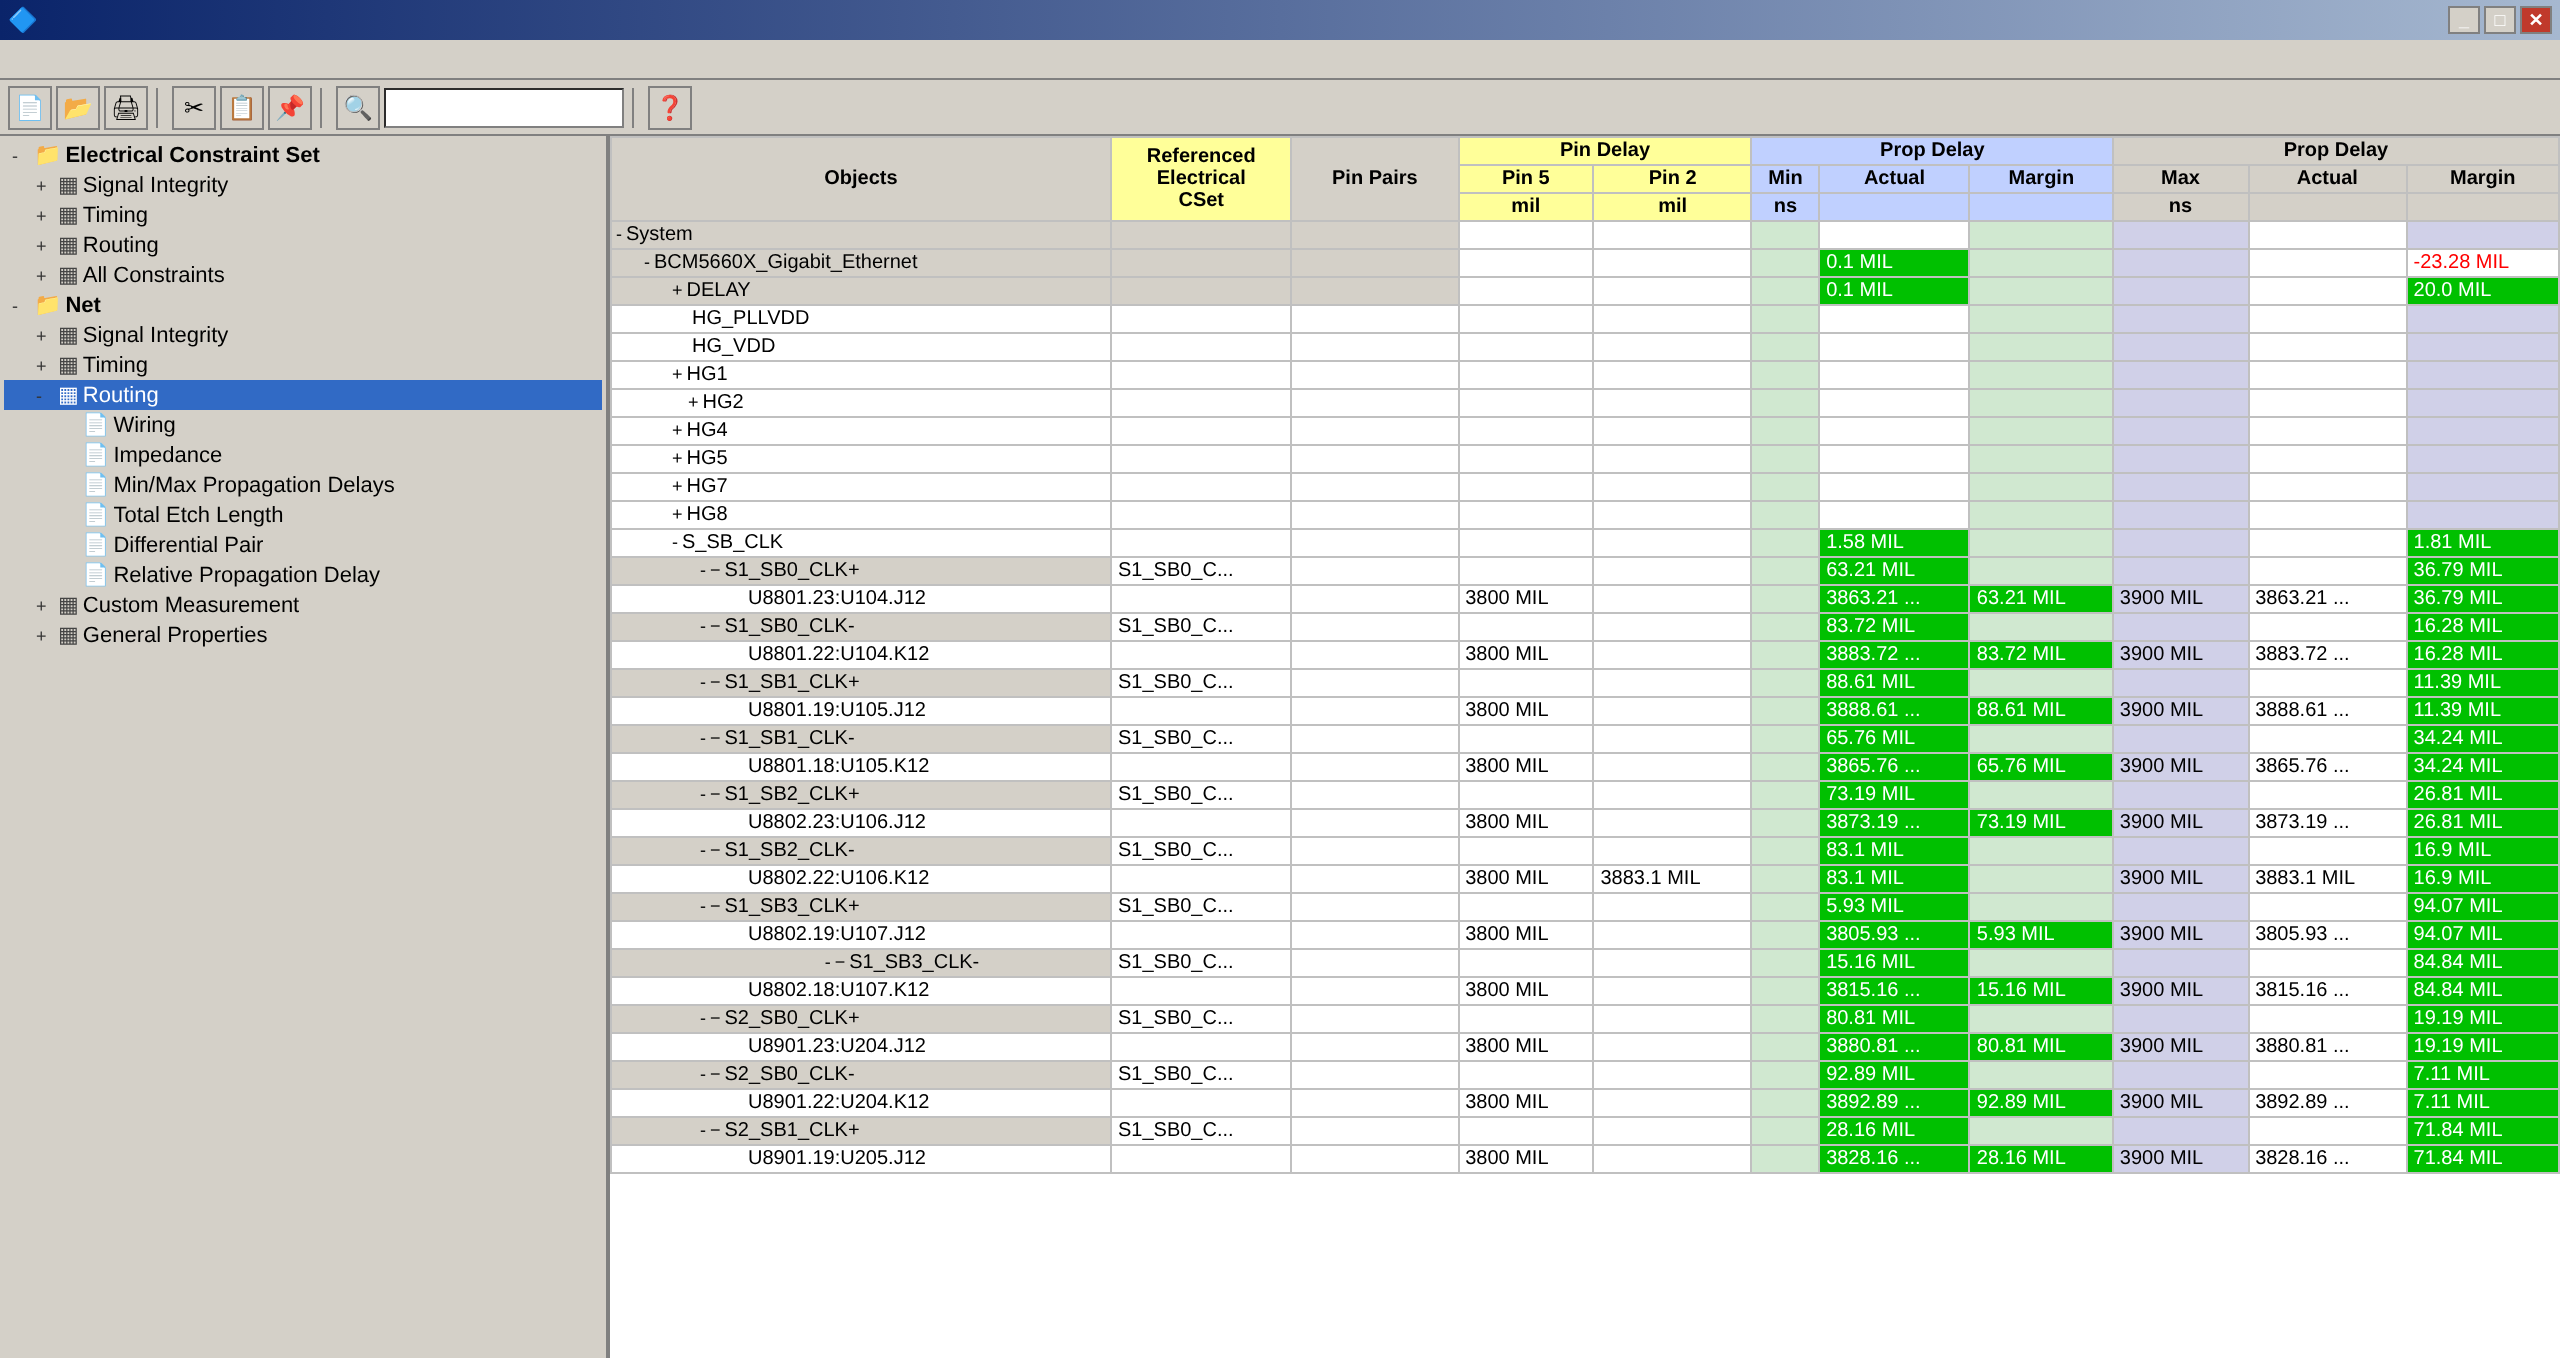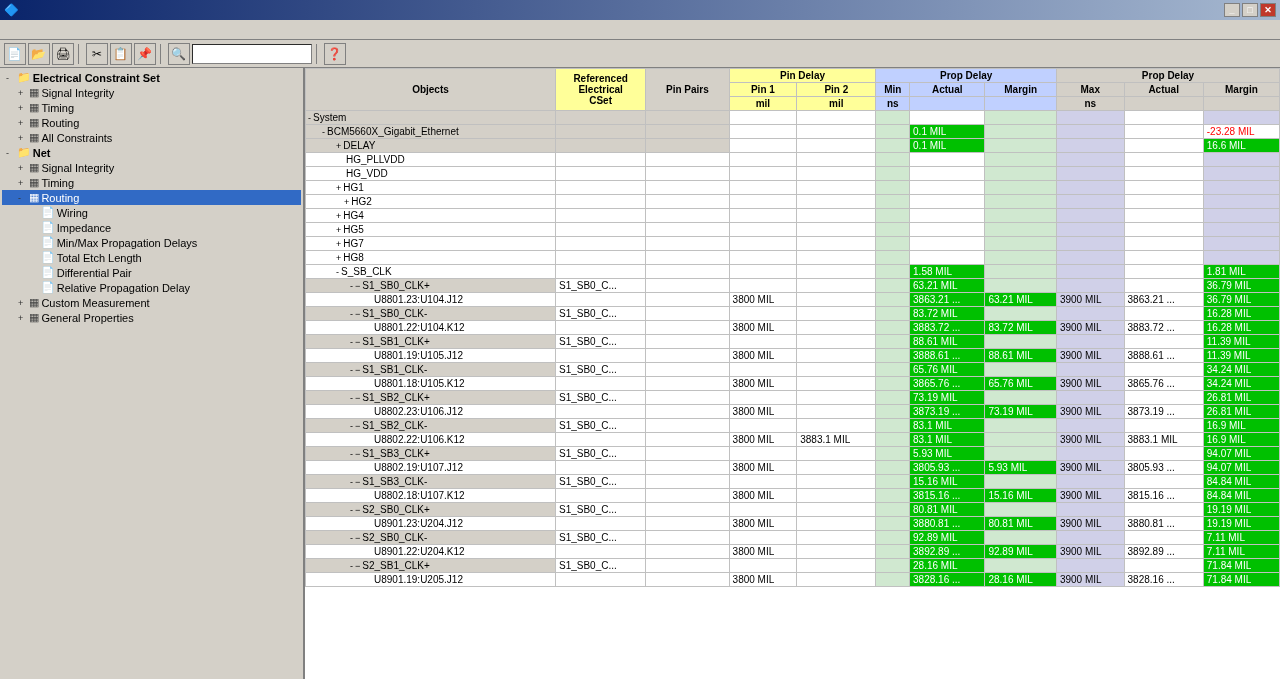--- a/index.html
+++ b/index.html
@@ -280,21 +280,21 @@
       <thead>
         <tr>
           <th rowspan="3" style="min-width:180px;">Objects</th>
           <th rowspan="3" class="th-yellow" style="min-width:65px;">Referenced<br>Electrical<br>CSet</th>
           <th rowspan="3" style="min-width:60px;">Pin Pairs</th>
           <th colspan="2" class="th-yellow">Pin Delay</th>
           <th colspan="3" class="th-blue">Prop Delay</th>
           <th colspan="3">Prop Delay</th>
         </tr>
         <tr>
-          <th class="th-yellow">Pin 1</th>
+          <th class="th-yellow">Pin 5</th>
           <th class="th-yellow">Pin 2</th>
           <th class="th-blue">Min</th>
           <th class="th-blue">Actual</th>
           <th class="th-blue">Margin</th>
           <th>Max</th>
           <th>Actual</th>
           <th>Margin</th>
         </tr>
         <tr>
           <th class="th-yellow">mil</th>
@@ -338,21 +338,21 @@
             <td style="padding-left: 30px; background: rgb(212, 208, 200);"><span style="font-size:9px;margin-right:2px;cursor:pointer;">+</span><span>DELAY</span></td>
             <td style="background: rgb(212, 208, 200);"></td>
             <td style="background: rgb(212, 208, 200);"></td>
             <td></td>
             <td></td>
             <td style="background: rgb(208, 232, 208);"></td>
             <td style="background: rgb(0, 192, 0); color: white;">0.1 MIL</td>
             <td style="background: rgb(208, 232, 208);"></td>
             <td style="background: rgb(208, 208, 232);"></td>
             <td></td>
-            <td style="background: rgb(0, 192, 0); color: white;">16.6 MIL</td>
+            <td style="background: rgb(0, 192, 0); color: white;">20.0 MIL</td>
           </tr>
           <tr>
             <td style="padding-left: 30px;"><span style="display:inline-block;width:10px;"></span><span>HG_PLLVDD</span></td>
             <td></td>
             <td></td>
             <td></td>
             <td></td>
             <td style="background: rgb(208, 232, 208);"></td>
             <td></td>
             <td style="background: rgb(208, 232, 208);"></td>
@@ -640,21 +640,21 @@
             <td>3800 MIL</td>
             <td></td>
             <td style="background: rgb(208, 232, 208);"></td>
             <td style="background: rgb(0, 192, 0); color: white;">3805.93 ...</td>
             <td style="background: rgb(0, 192, 0); color: white;">5.93 MIL</td>
             <td style="background: rgb(208, 208, 232);">3900 MIL</td>
             <td>3805.93 ...</td>
             <td style="background: rgb(0, 192, 0); color: white;">94.07 MIL</td>
           </tr>
           <tr>
-            <td style="padding-left: 44px; background: rgb(212, 208, 200);"><span style="font-size:9px;margin-right:2px;cursor:pointer;">-</span><span style="font-size:9px;margin-right:2px;">−</span><span>S1_SB3_CLK-</span></td>
+            <td style="padding-left: 44px; background: rgb(212, 208, 200); text-align: center;"><span style="font-size:9px;margin-right:2px;cursor:pointer;">-</span><span style="font-size:9px;margin-right:2px;">−</span><span>S1_SB3_CLK-</span></td>
             <td>S1_SB0_C...</td>
             <td></td>
             <td></td>
             <td></td>
             <td style="background: rgb(208, 232, 208);"></td>
             <td style="background: rgb(0, 192, 0); color: white;">15.16 MIL</td>
             <td style="background: rgb(208, 232, 208);"></td>
             <td style="background: rgb(208, 208, 232);"></td>
             <td></td>
             <td style="background: rgb(0, 192, 0); color: white;">84.84 MIL</td>

